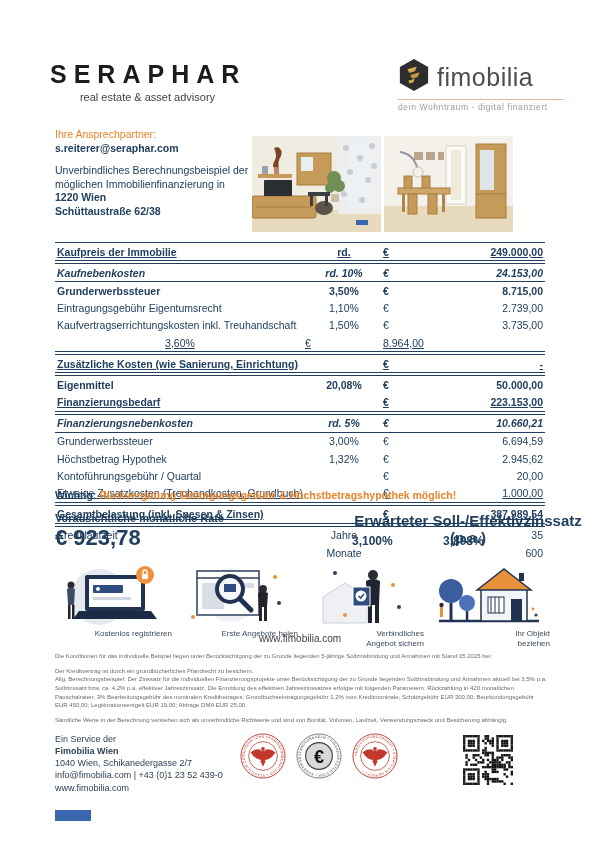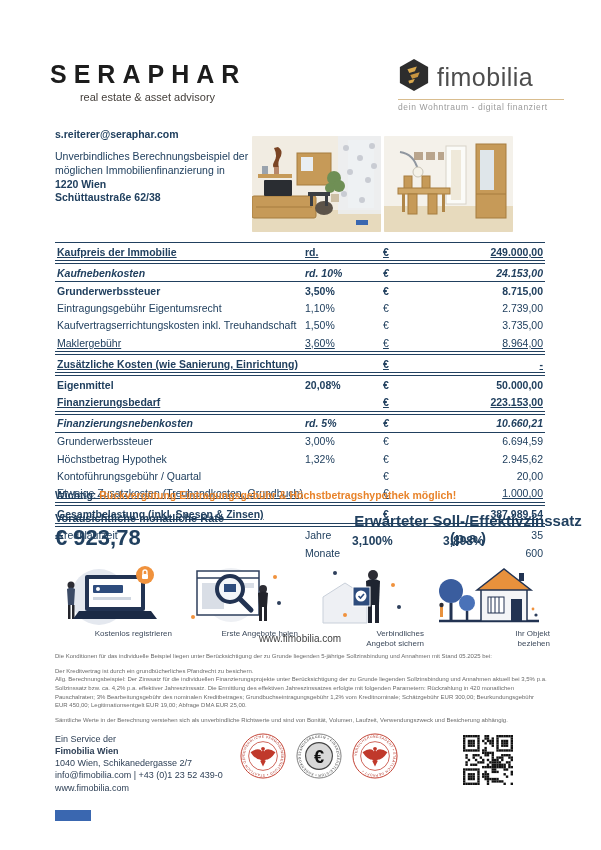--- a/index.html
+++ b/index.html
@@ -25,21 +25,21 @@
 
   .photo{position:absolute;top:136px;width:129px;height:96px;border-radius:1px;overflow:hidden;}
   .photo1{left:252px;}
   .photo2{left:384px;}
 
   
   .ftable{position:absolute;left:55px;top:242px;width:490px;font-size:10.5px;}
   .trow{display:grid;grid-template-columns:1fr 78px 30px 132px;align-items:center;
         min-height:17.2px;}
   .c-label{padding-left:2px;}
-  .c-pct{text-align:left;}
+  .c-pct{text-align:center;}
   .c-eur{text-align:left;}
   .c-val{text-align:right;padding-right:2px;}
   .b{font-weight:bold;}
   .bi{font-weight:bold;font-style:italic;}
   .rt-thin{border-top:1.5px solid #21405f;}
   .rb-thin{border-bottom:1px solid #21405f;}
   .rb-double{border-bottom:4px double #21405f;text-decoration:underline;}
 
   
   .wichtig{position:absolute;left:55px;top:489px;font-size:10.5px;font-weight:bold;}
@@ -94,20 +94,21 @@
           <path d="M11,24 L18,22 L16,26 L12,27 Z" fill="#d9a84e"></path>
         </svg>
       </span>
       <span class="fimo-name">fimobilia</span>
     </div>
     <div class="fimo-rule"></div>
     <div class="fimo-tag">dein Wohntraum - digital finanziert</div>
   </div>
 
   <div class="contact">
+    <div class="intro">Ihre Ansprechpartner:</div>
     <div class="bold">s.reiterer@seraphar.com</div>
     <div class="desc">Unverbindliches Berechnungsbeispiel der
 möglichen Immobilienfinanzierung in</div>
     <div class="bold">1220 Wien</div>
     <div class="bold">Schüttaustraße 62/38</div>
   </div>
 
   <div class="photo photo1">
     <svg width="129" height="96" viewBox="0 0 129 96">
       <rect width="129" height="96" fill="#f1ece2"></rect>
@@ -201,21 +202,20 @@
         <span class="c-eur">€</span>
         <span class="c-val">2.739,00</span>
       </div>
       <div class="trow">
         <span class="c-label">Kaufvertragserrichtungskosten inkl. Treuhandschaft</span>
         <span class="c-pct">1,50%</span>
         <span class="c-eur">€</span>
         <span class="c-val">3.735,00</span>
       </div>
       <div class="trow rb-double">
-        <span class="c-label">Maklergebühr</span>
         <span class="c-pct">3,60%</span>
         <span class="c-eur">€</span>
         <span class="c-val">8.964,00</span>
       </div>
       <div class="trow b rb-double">
         <span class="c-label">Zusätzliche Kosten (wie Sanierung, Einrichtung)</span>
         <span class="c-pct"></span>
         <span class="c-eur">€</span>
         <span class="c-val">-</span>
       </div>

